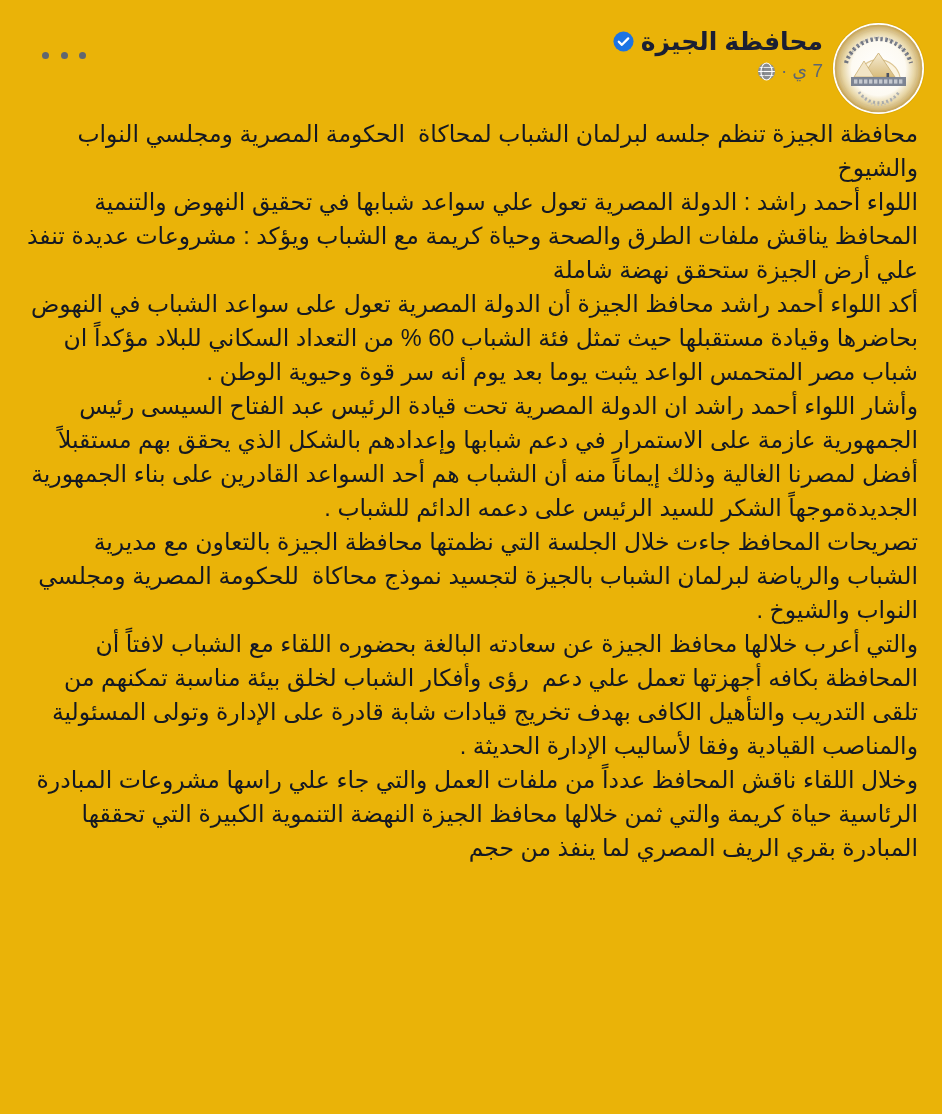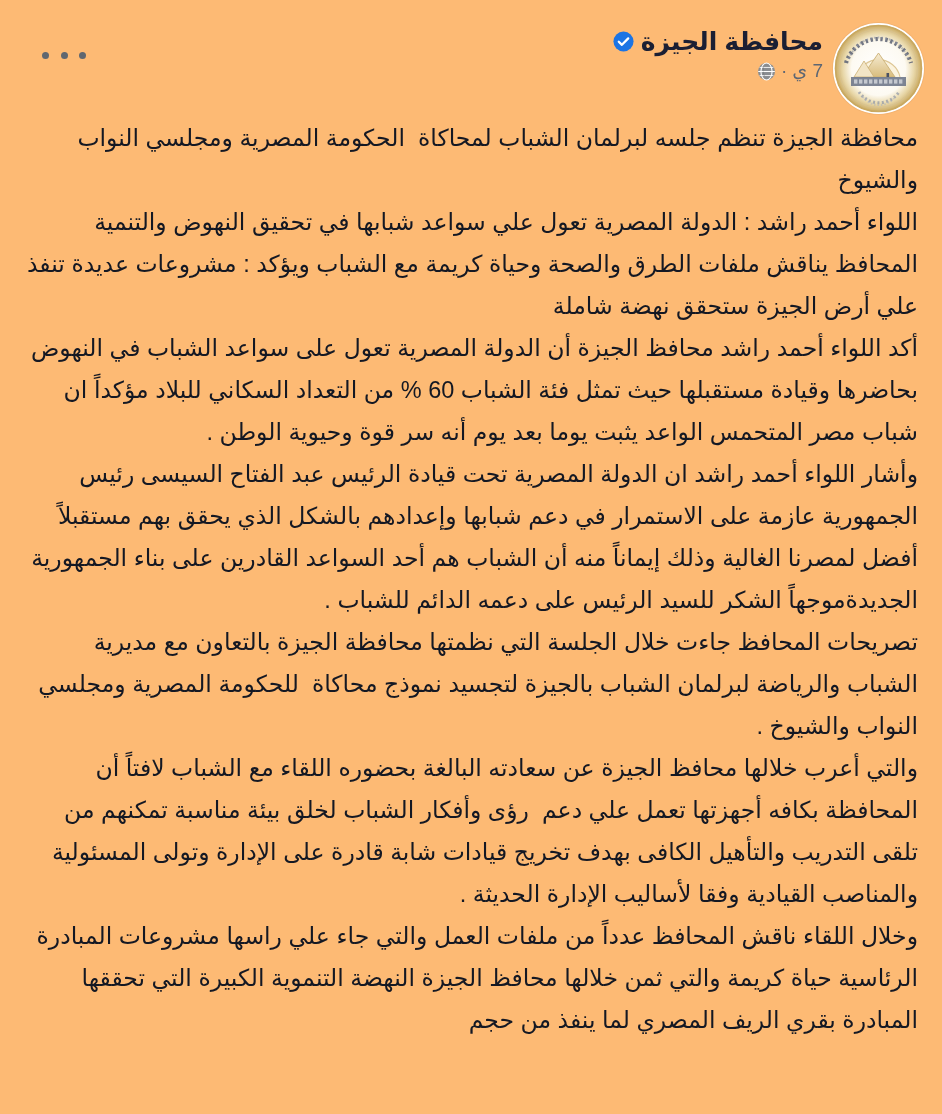--- a/index.html
+++ b/index.html
@@ -19,21 +19,21 @@
   .card-edge-left {
     position: absolute;
     left: 0; top: 0;
     width: 3px; height: 1114px;
     background: linear-gradient(to right, #e9eaec 0%, #f3f4f5 55%, #ffffff 100%);
   }
 
   .post {
     position: absolute;
     inset: 0;
-    background: #fdba74;
+    background: #eab308;
   }
 
   
   .post-header {
     position: absolute;
     top: 20px;
     right: 18px;
     left: 18px;
     height: 96px;
     display: flex;
@@ -127,21 +127,21 @@
     background: #606770;
   }
 
   
   .post-body {
     position: absolute;
     top: 117px;
     right: 24px;
     left: 24px;
     font-size: 23.5px;
-    line-height: 42px;
+    line-height: 34px;
     color: #141823;
     text-align: right;
     direction: rtl;
     white-space: pre-wrap;
     word-wrap: break-word;
     overflow: hidden;
     height: 997px;
   }
 </style>
 </head>

